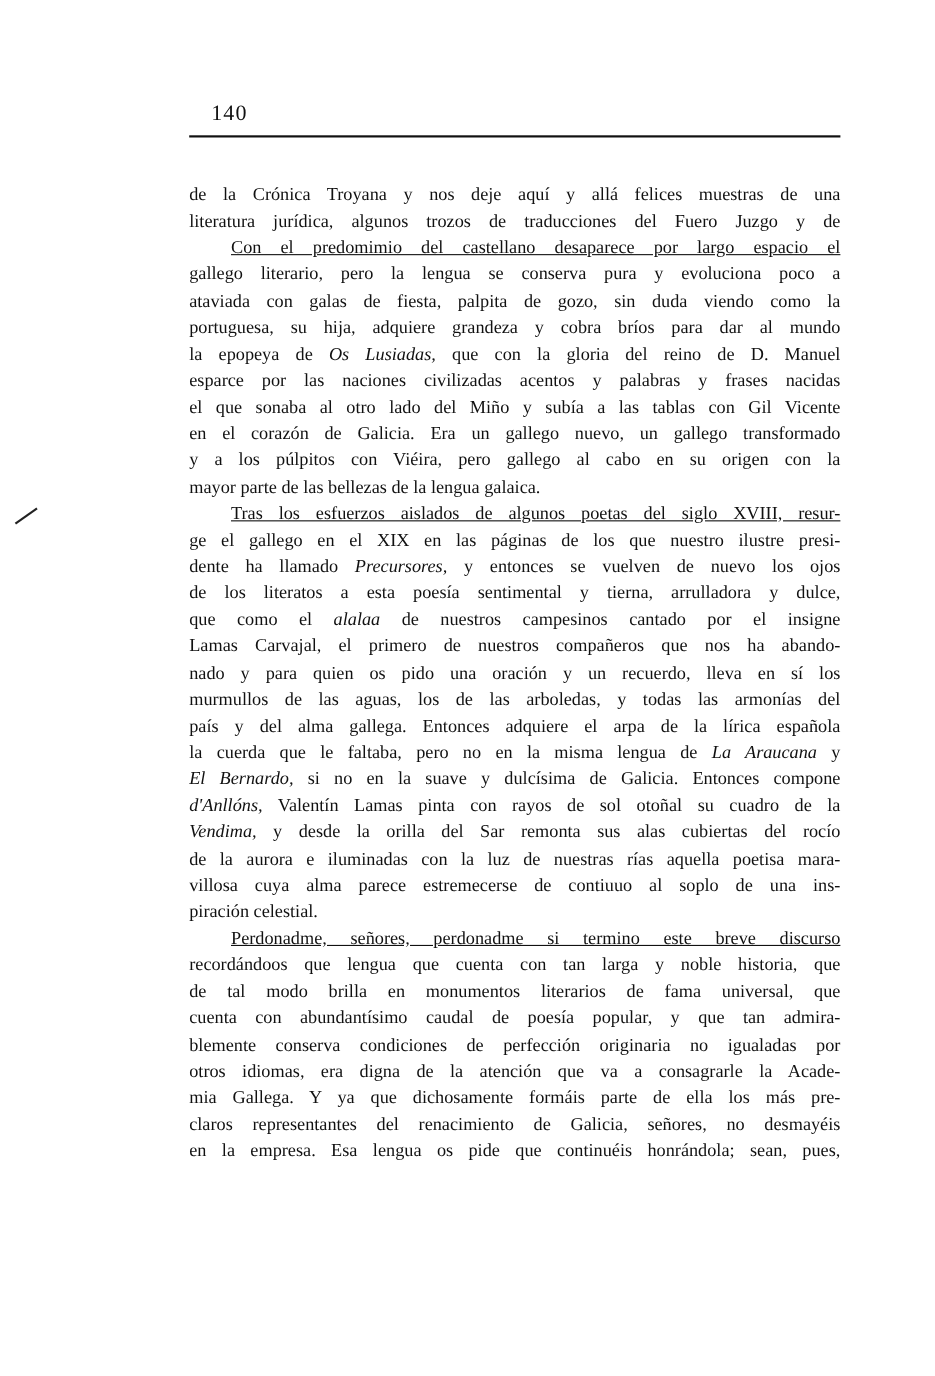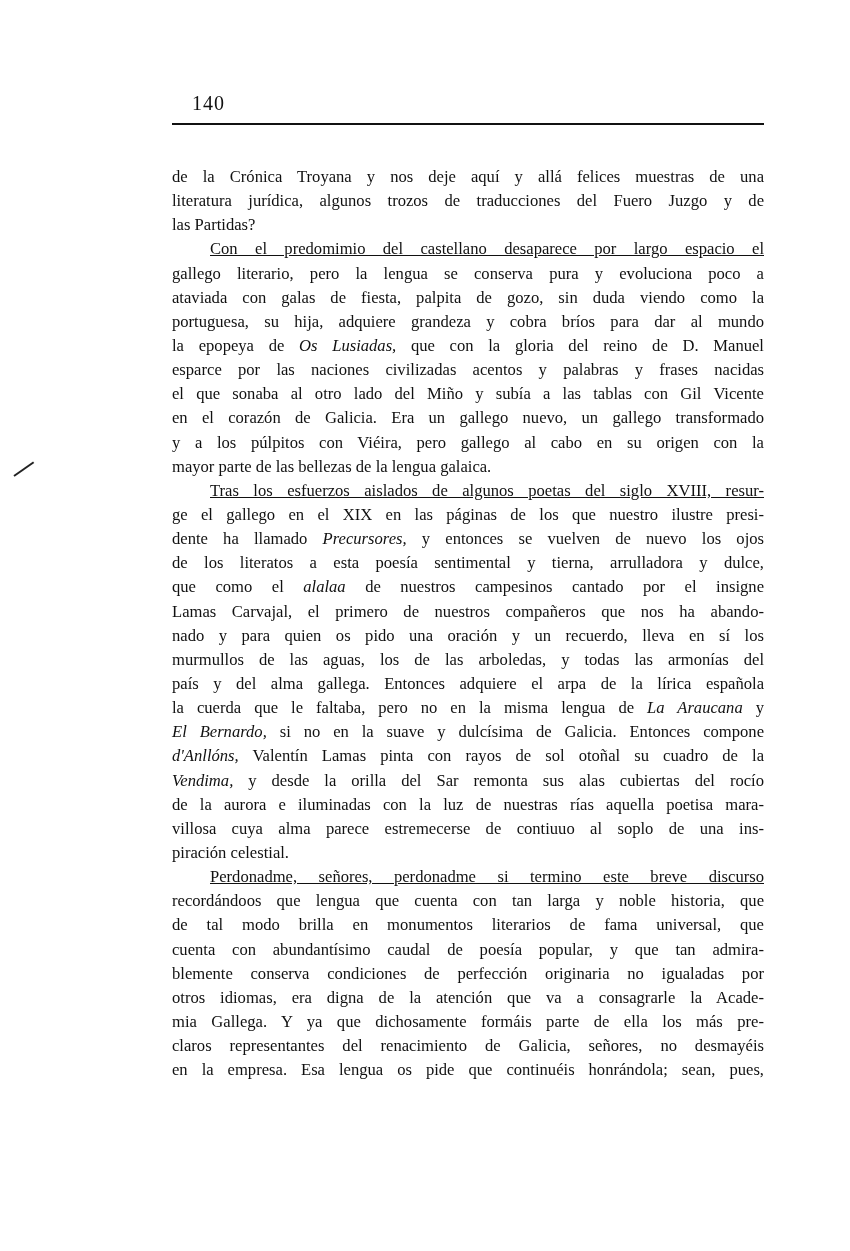--- a/index.html
+++ b/index.html
@@ -24,21 +24,20 @@
     <span class="page-number">140</span>
   </div>
   <div class="head-rule"></div>
 
   <div class="margin-mark"></div>
 
   <div class="body-text" id="body-text">
       <div>
         <span class="line">de la Crónica Troyana y nos deje aquí y allá felices muestras de una</span>
         <span class="line">literatura jurídica, algunos trozos de traducciones del Fuero Juzgo y de</span>
-        <span class="line last">las Partidas?</span>
       </div>
       <div>
         <span class="line indent">Con el predomimio del castellano desaparece por largo espacio el</span>
         <span class="line">gallego literario, pero la lengua se conserva pura y evoluciona poco a</span>
         <span class="line">ataviada con galas de fiesta, palpita de gozo, sin duda viendo como la</span>
         <span class="line">portuguesa, su hija, adquiere grandeza y cobra bríos para dar al mundo</span>
         <span class="line">la epopeya de <em>Os Lusiadas,</em> que con la gloria del reino de D. Manuel</span>
         <span class="line">esparce por las naciones civilizadas acentos y palabras y frases nacidas</span>
         <span class="line">el que sonaba al otro lado del Miño y subía a las tablas con Gil Vicente</span>
         <span class="line">en el corazón de Galicia. Era un gallego nuevo, un gallego transformado</span>

